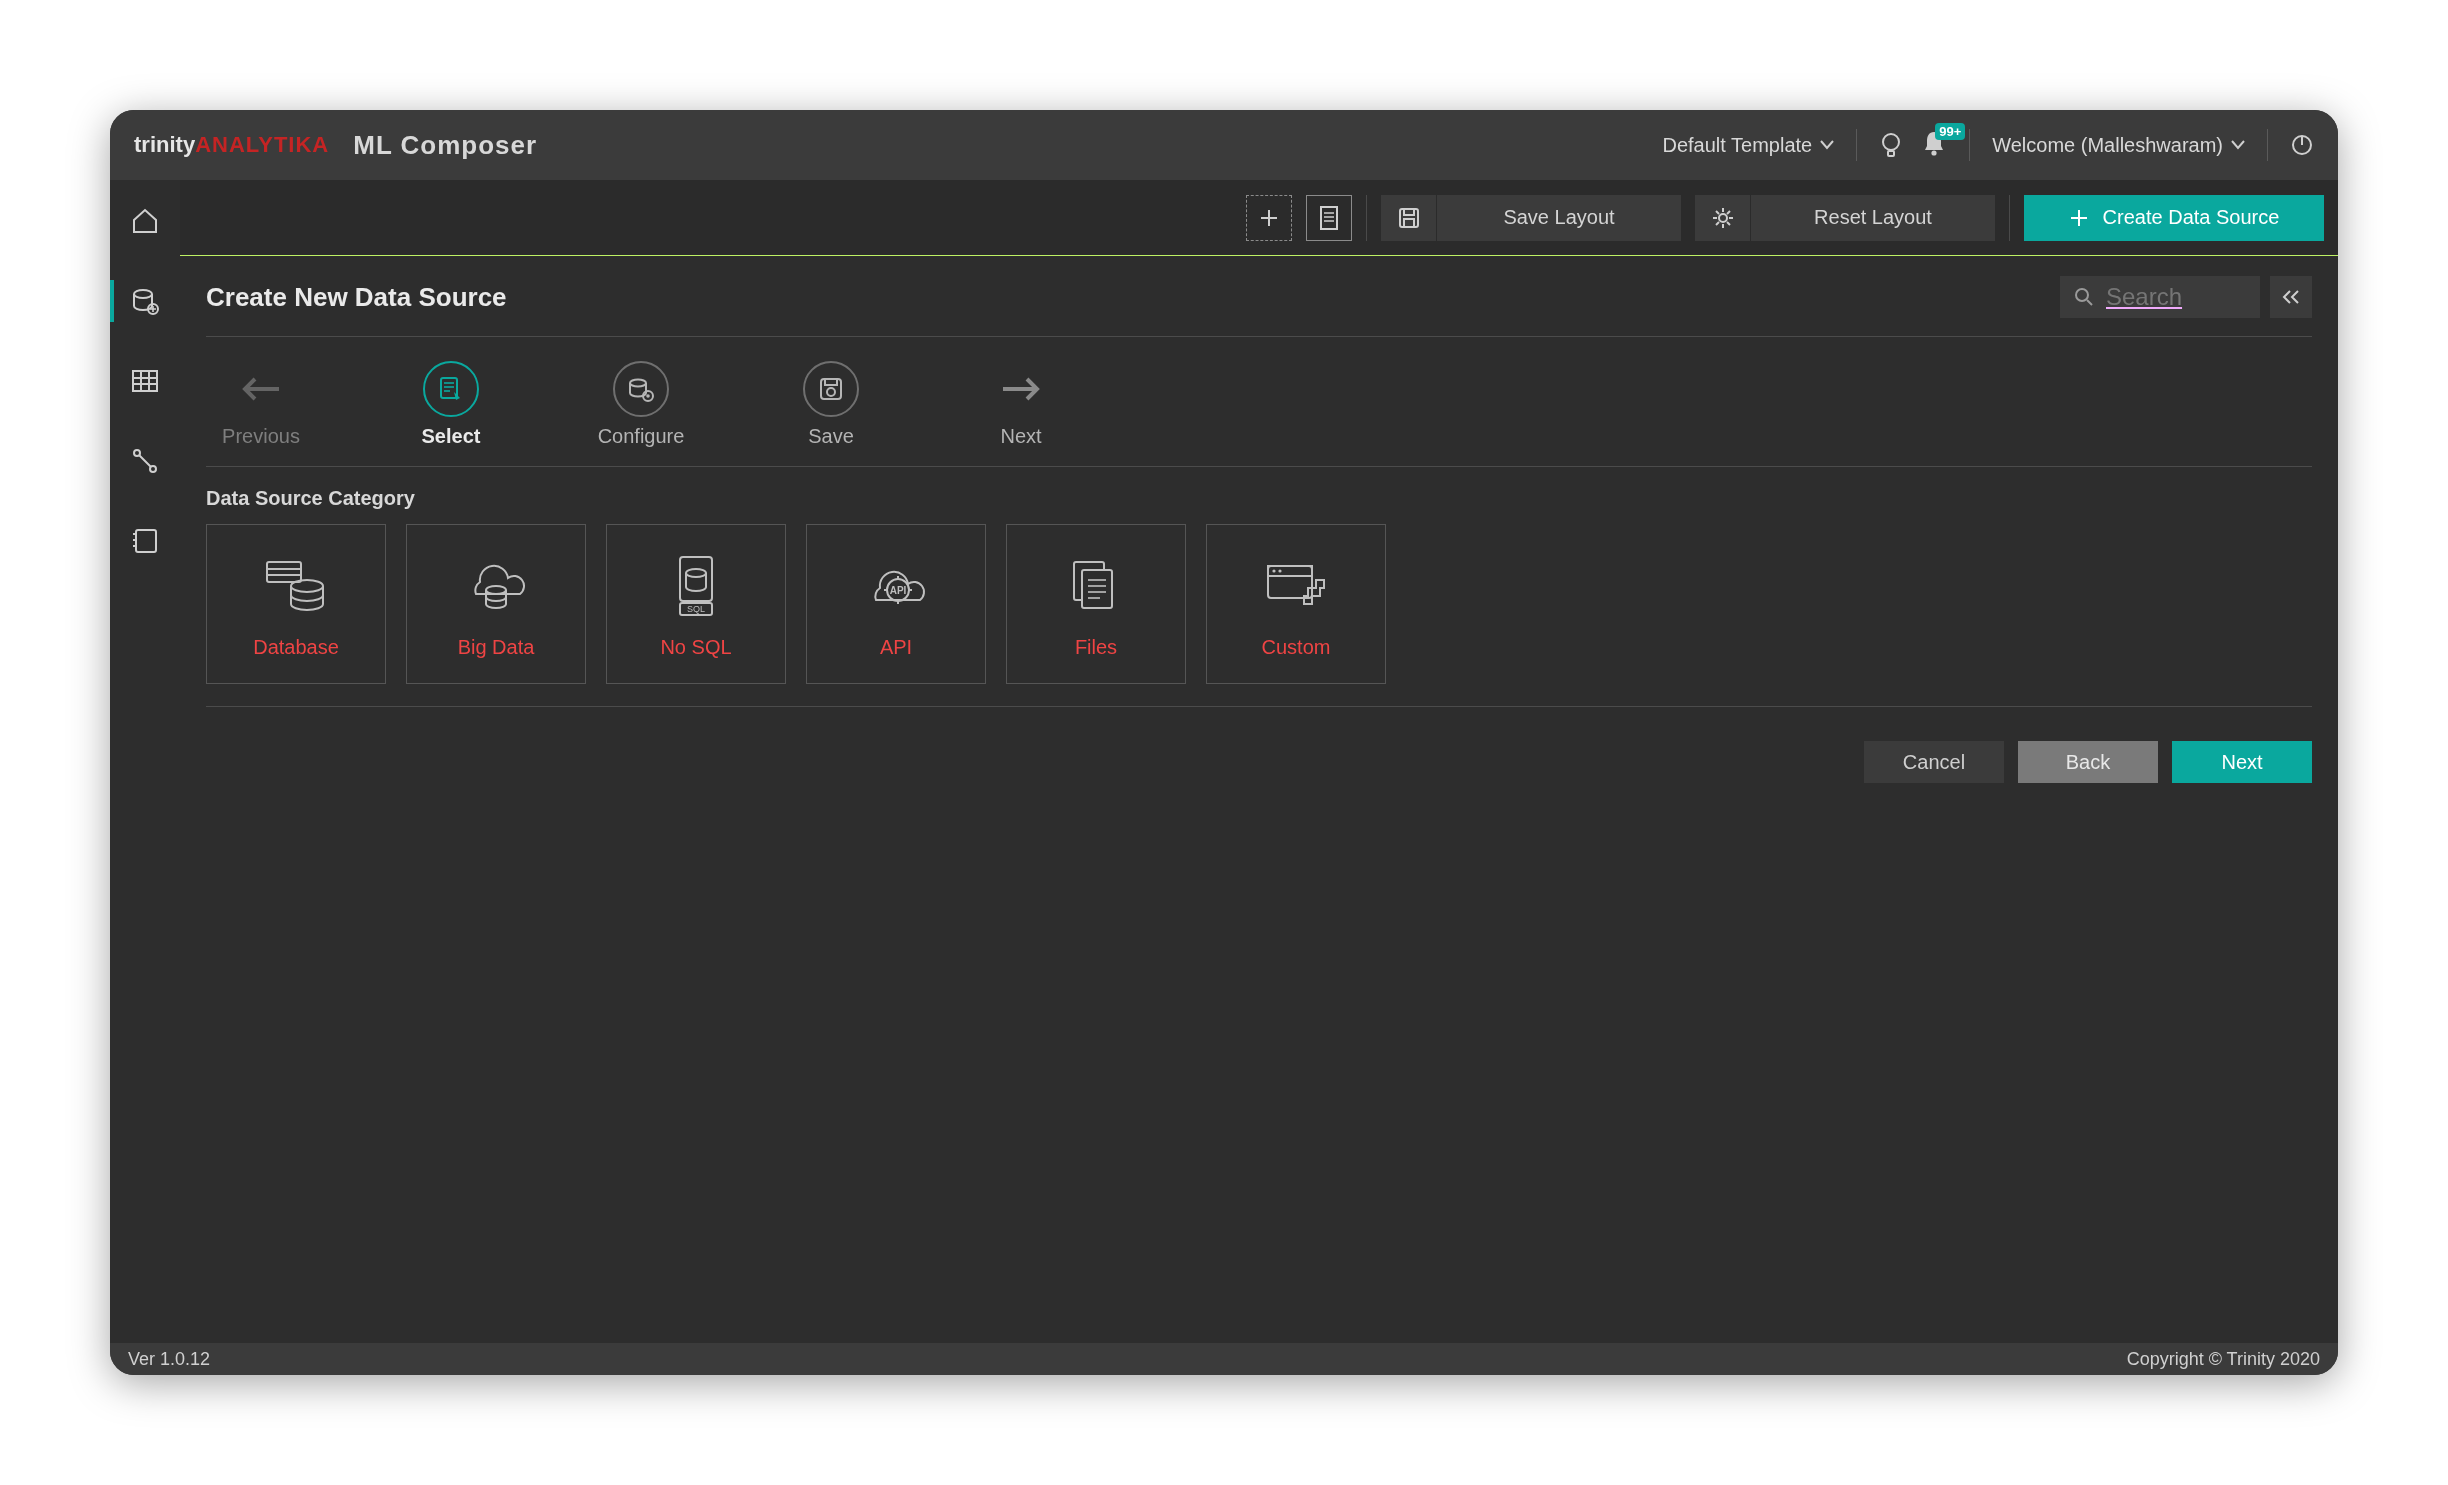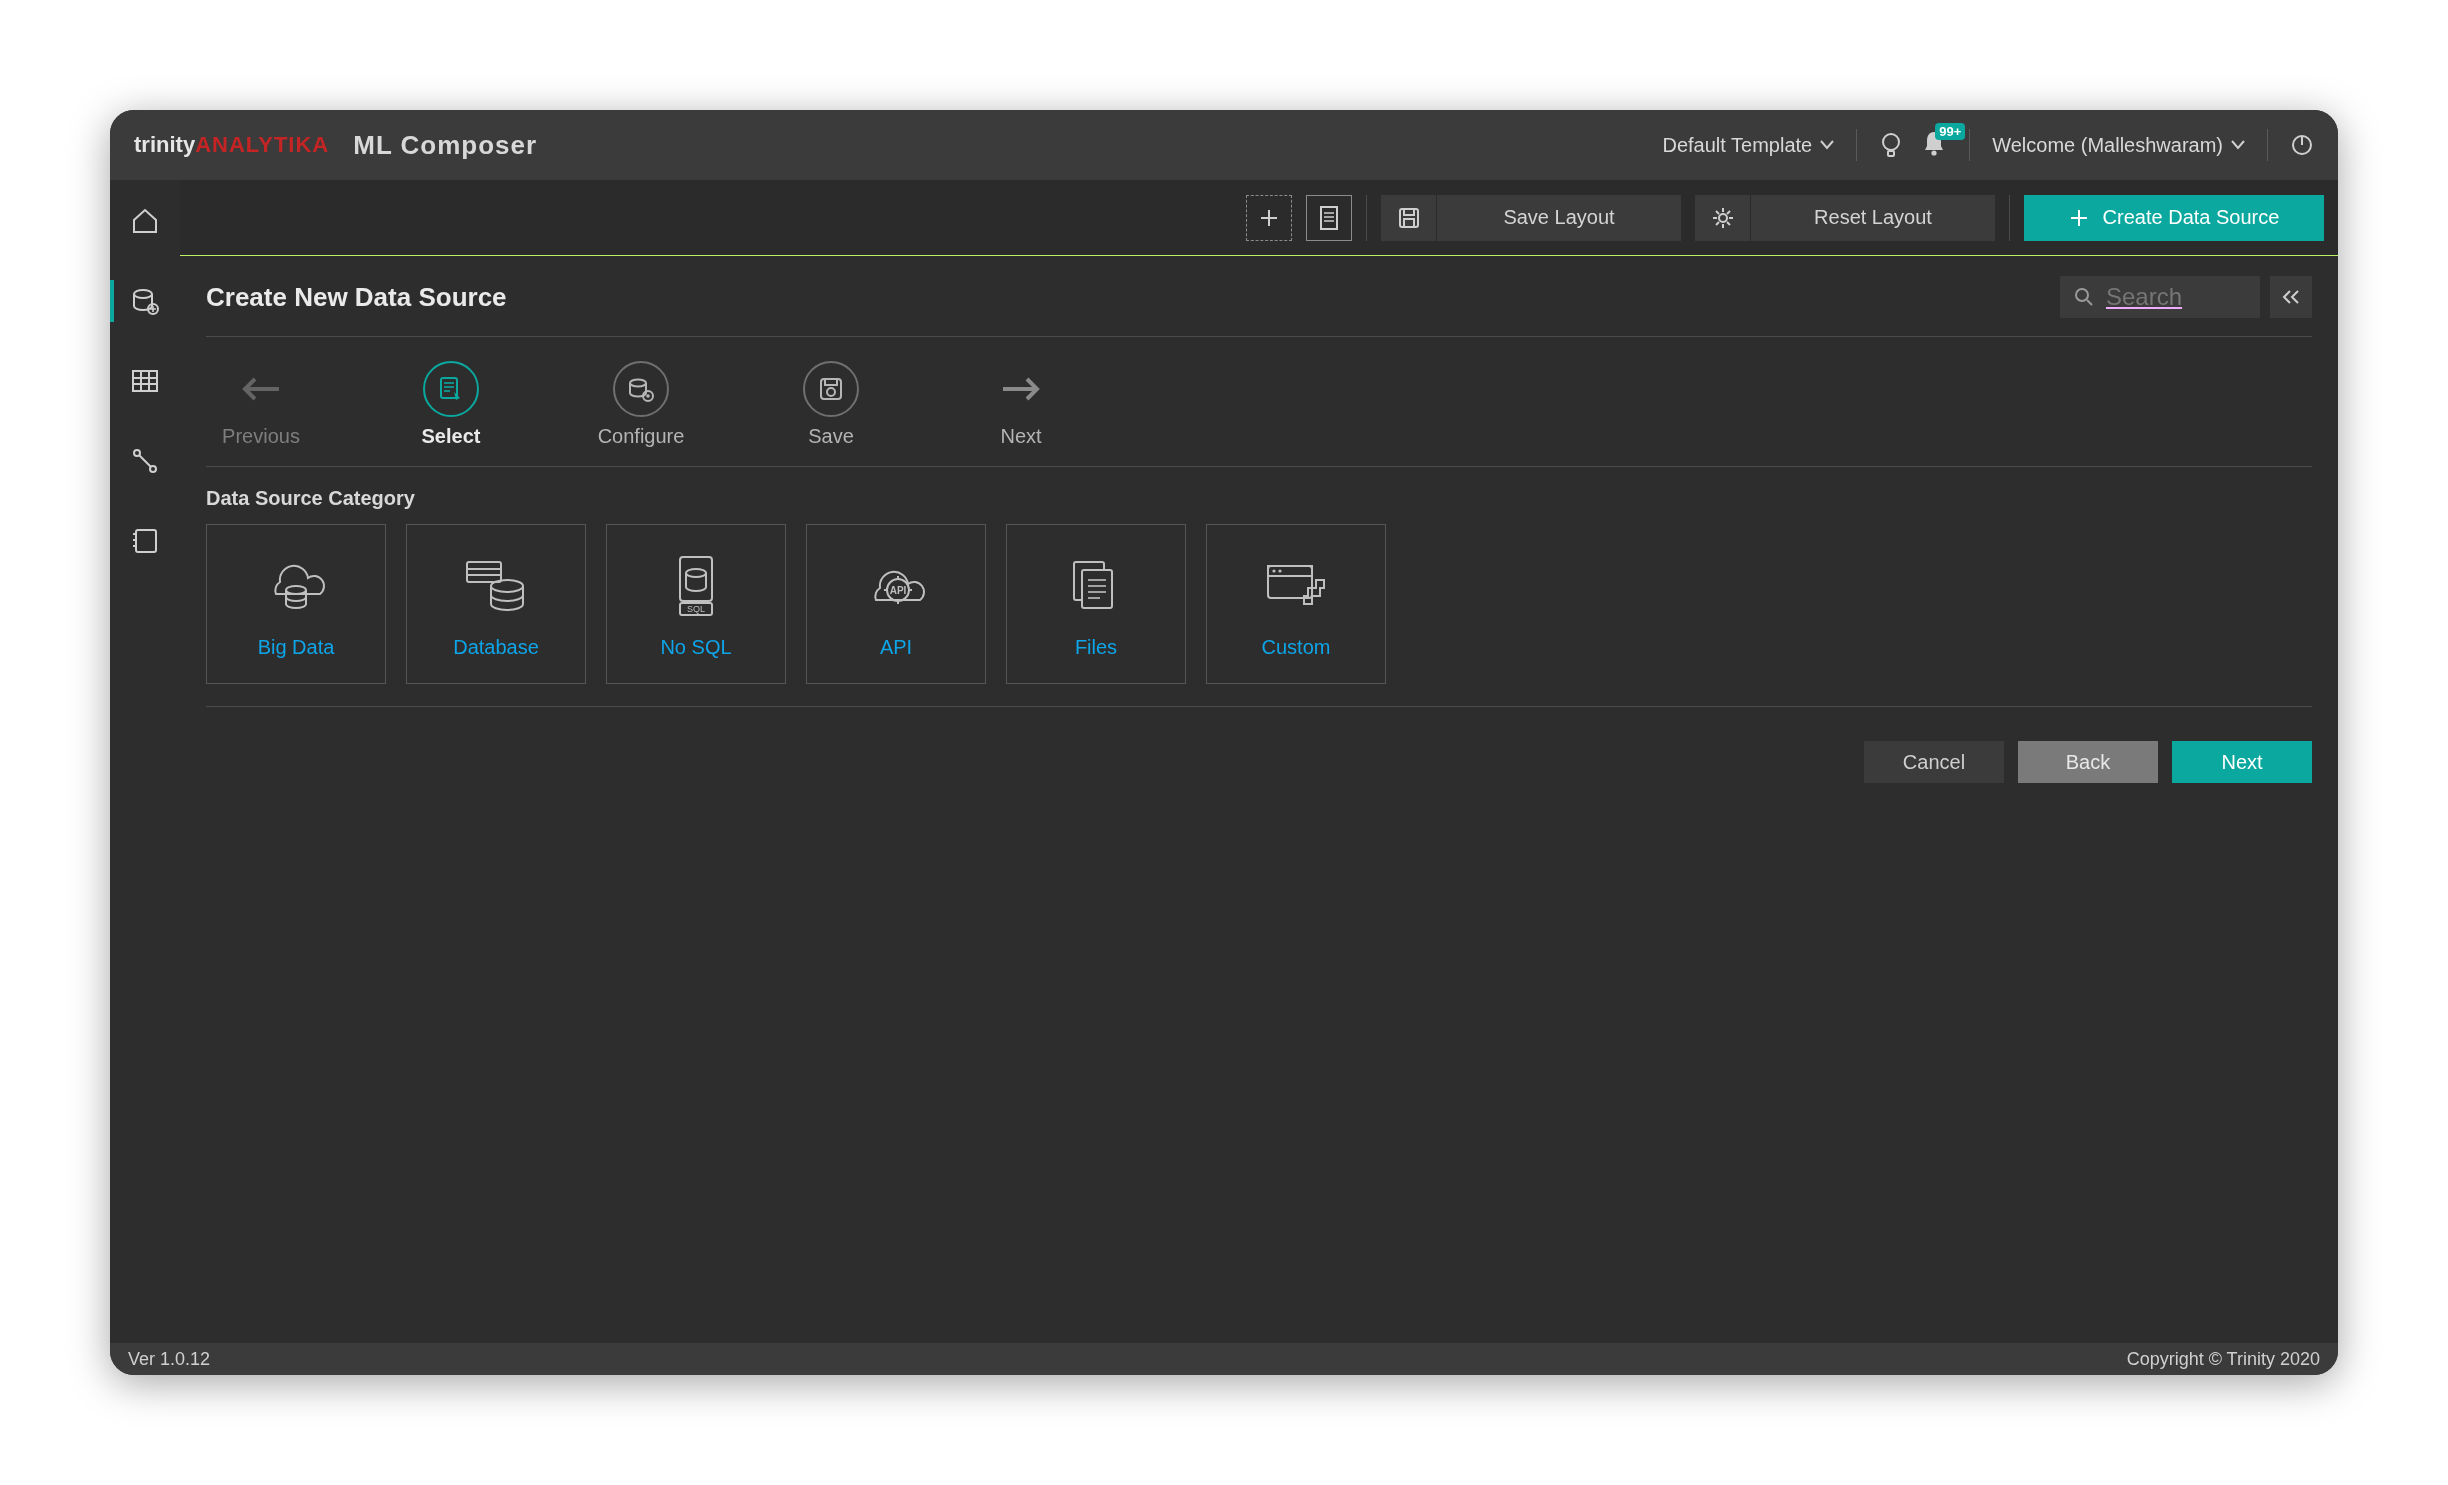--- a/index.html
+++ b/index.html
@@ -142,21 +142,21 @@
   .step.nav .circle { border:none; }
   .step .lbl { font-size:20px; color:#b4b4b4; }
   .step.active .lbl { color:#eaeaea; font-weight:700; }
   
   .section-title { font-size:20px; font-weight:700; margin: 20px 0 14px 0; color:#d8d8d8;}
   .cats { display:flex; gap:20px; padding-bottom: 22px; }
   .cat-card {
     width: 180px; height: 160px;
     border: 1px solid #555;
     display:flex; flex-direction:column; align-items:center; justify-content:center;
-    gap:14px; color:#0ea5e9; font-size:20px; cursor:pointer;
+    gap:14px; color:#ef4444; font-size:20px; cursor:pointer;
   }
   .cat-card .cat-icon { height: 72px; display:flex; align-items:center; }
   .wizard-footer {
     margin-top: 10px;
     display:flex; justify-content:flex-end; gap:14px;
     padding: 24px 0 10px 0;
   }
   .btn {
     height: 42px; min-width: 140px; padding:0 24px;
     display:flex; align-items:center; justify-content:center;
@@ -405,41 +405,41 @@
             </div>
             <div class="lbl">Next</div>
           </div>
         </div>
         <div class="hr"></div>
 
         <div class="section-title">Data Source Category</div>
         <div class="cats">
           <div class="cat-card">
             <div class="cat-icon">
-              <svg width="72" height="60" viewBox="0 0 72 60">
-                  <path d="M20 26 A14 14 0 0 1 48 22 A10 10 0 0 1 60 38 L16 38 A10 10 0 0 1 20 26 Z" fill="none" stroke="#bfbfbf" stroke-width="2"></path>
-                  <ellipse cx="36" cy="34" rx="10" ry="4" fill="none" stroke="#bfbfbf" stroke-width="2"></ellipse>
-                  <path d="M26 34 L26 48 A10 4 0 0 0 46 48 L46 34" fill="none" stroke="#bfbfbf" stroke-width="2"></path>
-                  <path d="M26 41 A10 4 0 0 0 46 41" fill="none" stroke="#bfbfbf" stroke-width="2"></path>
-                </svg>
-            </div>
-            <span>Big Data</span>
-          </div>
-          <div class="cat-card">
-            <div class="cat-icon">
               <svg width="70" height="60" viewBox="0 0 70 60">
                   <rect x="6" y="6" width="34" height="20" rx="2" fill="none" stroke="#bfbfbf" stroke-width="2"></rect>
                   <line x1="6" y1="13" x2="40" y2="13" stroke="#bfbfbf" stroke-width="2"></line>
                   <line x1="6" y1="19" x2="40" y2="19" stroke="#bfbfbf" stroke-width="2"></line>
                   <ellipse cx="46" cy="30" rx="16" ry="6" fill="none" stroke="#bfbfbf" stroke-width="2"></ellipse>
                   <path d="M30 30 L30 48 A16 6 0 0 0 62 48 L62 30" fill="none" stroke="#bfbfbf" stroke-width="2"></path>
                   <path d="M30 39 A16 6 0 0 0 62 39" fill="none" stroke="#bfbfbf" stroke-width="2"></path>
                 </svg>
             </div>
             <span>Database</span>
+          </div>
+          <div class="cat-card">
+            <div class="cat-icon">
+              <svg width="72" height="60" viewBox="0 0 72 60">
+                  <path d="M20 26 A14 14 0 0 1 48 22 A10 10 0 0 1 60 38 L16 38 A10 10 0 0 1 20 26 Z" fill="none" stroke="#bfbfbf" stroke-width="2"></path>
+                  <ellipse cx="36" cy="34" rx="10" ry="4" fill="none" stroke="#bfbfbf" stroke-width="2"></ellipse>
+                  <path d="M26 34 L26 48 A10 4 0 0 0 46 48 L46 34" fill="none" stroke="#bfbfbf" stroke-width="2"></path>
+                  <path d="M26 41 A10 4 0 0 0 46 41" fill="none" stroke="#bfbfbf" stroke-width="2"></path>
+                </svg>
+            </div>
+            <span>Big Data</span>
           </div>
           <div class="cat-card">
             <div class="cat-icon">
               <svg width="60" height="66" viewBox="0 0 60 66">
                   <rect x="14" y="4" width="32" height="44" rx="3" fill="none" stroke="#bfbfbf" stroke-width="2"></rect>
                   <ellipse cx="30" cy="20" rx="10" ry="4" fill="none" stroke="#bfbfbf" stroke-width="2"></ellipse>
                   <path d="M20 20 L20 34 A10 4 0 0 0 40 34 L40 20" fill="none" stroke="#bfbfbf" stroke-width="2"></path>
                   <rect x="14" y="50" width="32" height="12" rx="2" fill="none" stroke="#bfbfbf" stroke-width="2"></rect>
                   <text x="30" y="59" font-size="9" text-anchor="middle" fill="#bfbfbf" font-family="Arial">SQL</text>
                 </svg>

